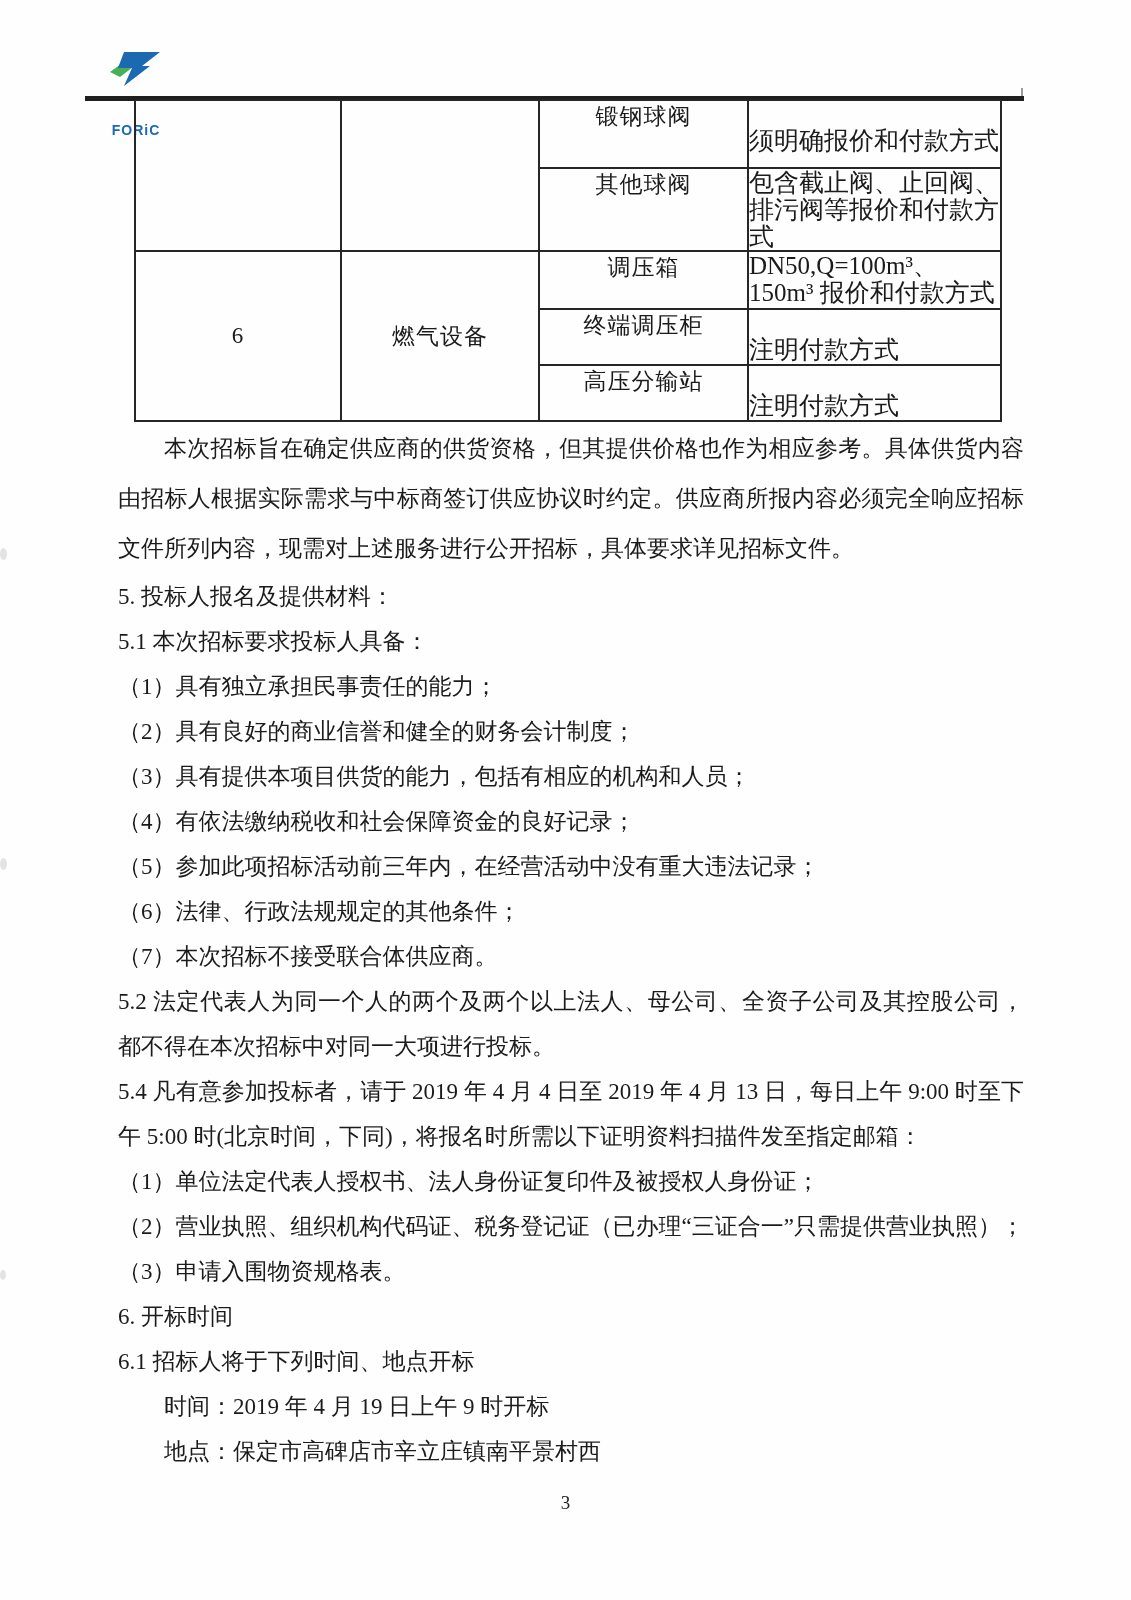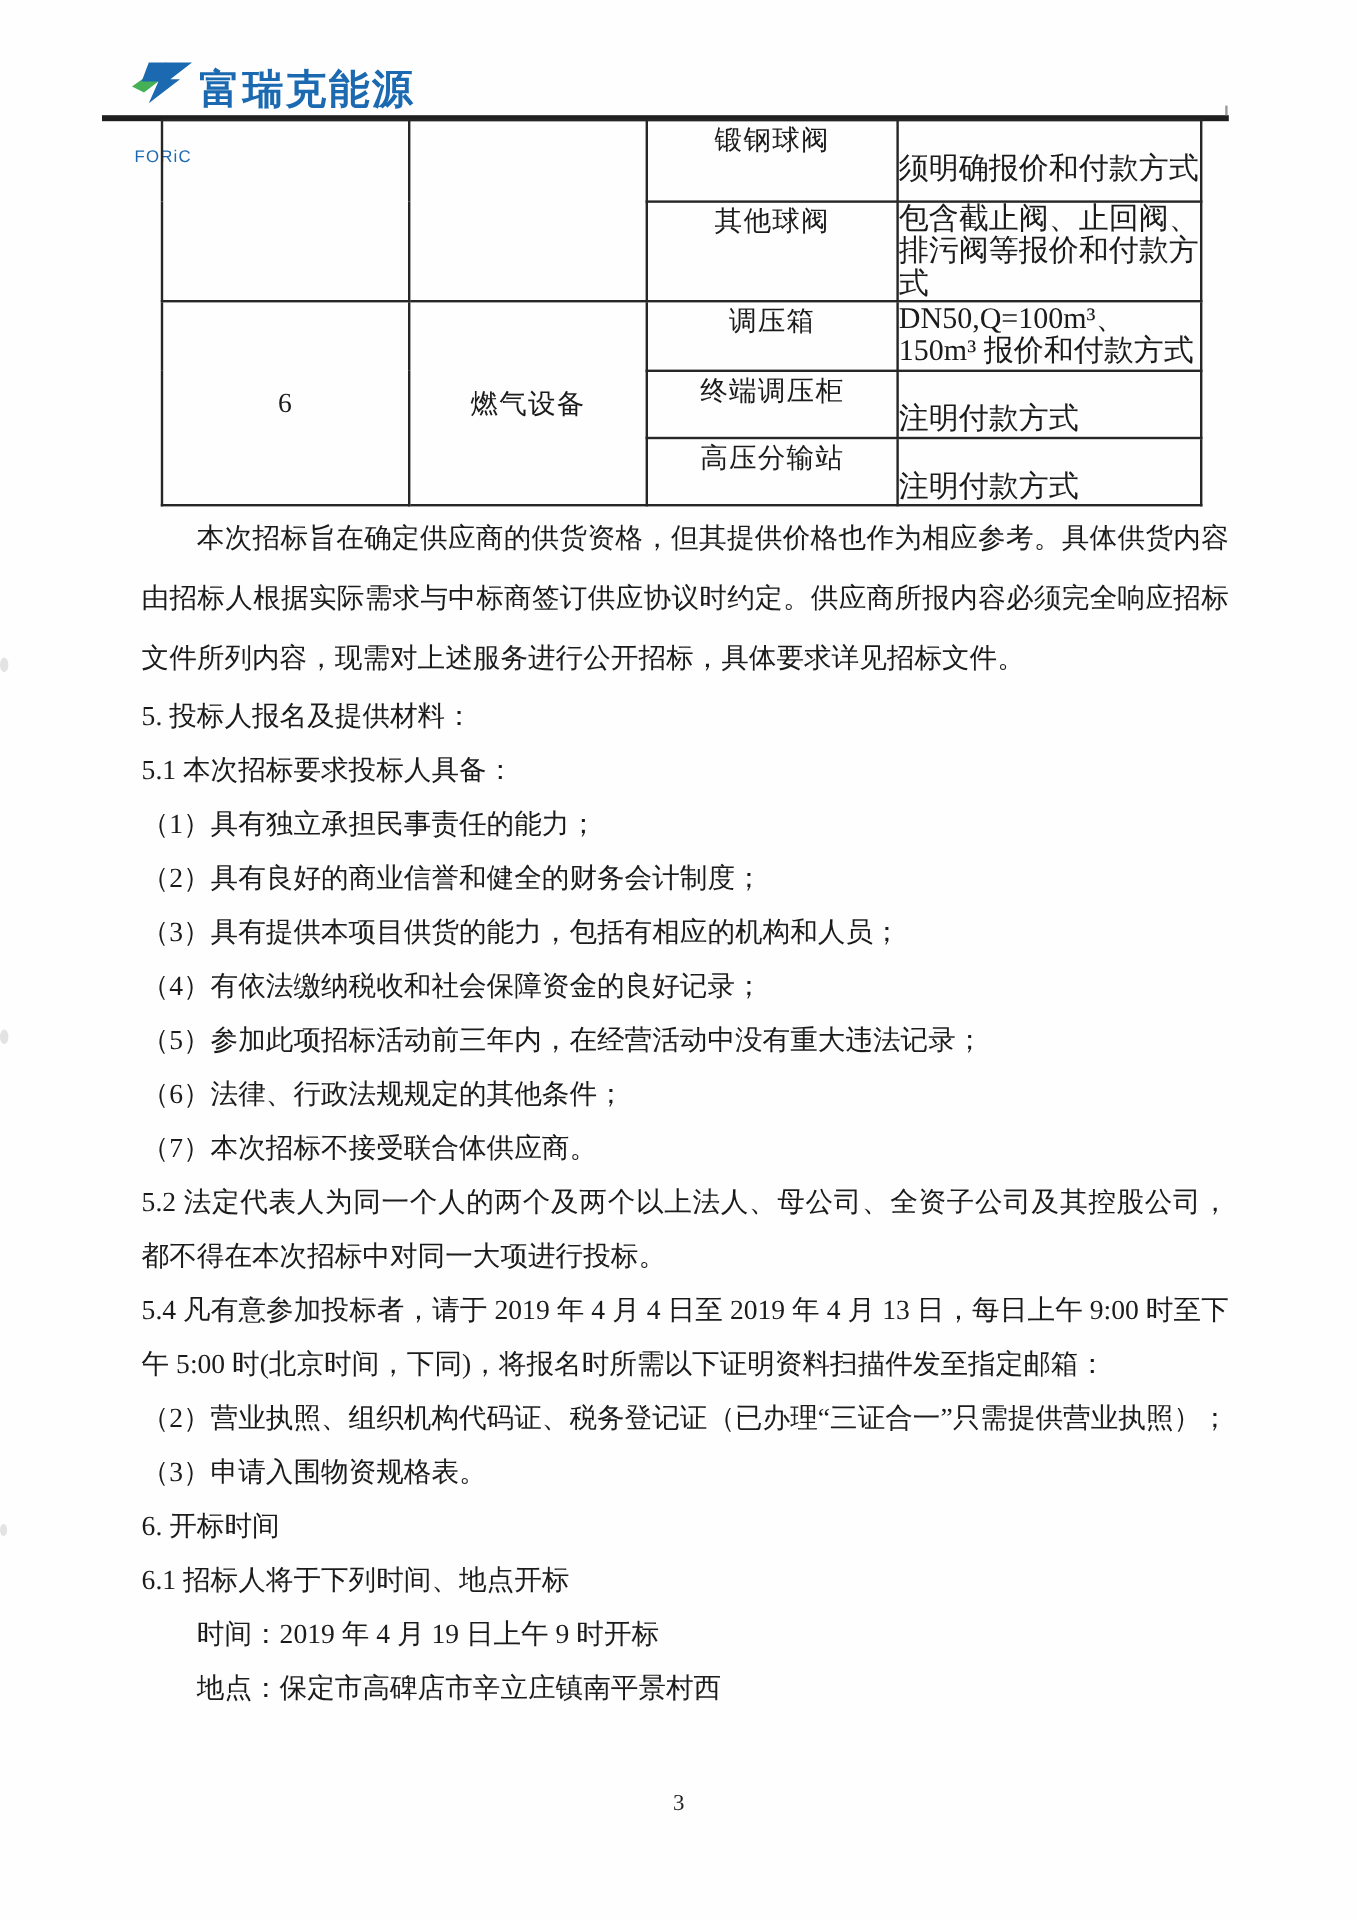--- a/index.html
+++ b/index.html
@@ -8,21 +8,21 @@
     background:#fefefe; overflow:hidden;
     font-family:"Liberation Serif","DejaVu Serif",serif; color:#1b1b1b;
   }
 
   
   .logo-wrap { position:absolute; left:106px; top:48px; height:58px; }
   .logo-icon { position:absolute; left:2px; top:2px; width:54px; height:38px; }
   .logo-en {
     position:absolute; left:0px; top:74px; width:60px; text-align:center;
     font-family:"Liberation Sans","DejaVu Sans",sans-serif;
-    font-weight:400; font-size:14px; letter-spacing:1px; color:#1b6ab1;
+    font-weight:700; font-size:14px; letter-spacing:1px; color:#1b6ab1;
   }
   .logo-cn {
     position:absolute; left:166px; top:52px;
     font-family:"Liberation Sans","DejaVu Sans",sans-serif;
     font-weight:700; font-size:34px; letter-spacing:2px; color:#1b6ab1;
     white-space:nowrap;
   }
   .head-rule { position:absolute; left:85px; top:96px; width:939px; height:5px; background:#1f1f1f; }
   .head-rule-tick { position:absolute; left:1021px; top:88px; width:2px; height:8px; background:#9a9a9a; }
 
@@ -62,21 +62,20 @@
 
 <div class="page">
 
   <div class="logo-wrap">
     <svg class="logo-icon" viewBox="0 0 54 38">
       <polygon points="2,22 30,2 38,7 12,27" fill="#45b055"></polygon>
       <polygon points="16,2 52,2 34,16 42,16 16,36 24,18 10,18" fill="#1b6ab1"></polygon>
     </svg>
     <div class="logo-en">FORiC</div>
   </div>
-  <div class="logo-cn">富瑞克能源</div>
   <div class="head-rule"></div>
   <div class="head-rule-tick"></div>
 
   <table class="spec">
     <colgroup>
       <col style="width:206px">
         <col style="width:198px">
         <col style="width:209px">
         <col style="width:253px">
     </colgroup>
@@ -114,20 +113,21 @@
     <p>5.1 本次招标要求投标人具备：</p>
     <p>（1）具有独立承担民事责任的能力；</p>
     <p>（2）具有良好的商业信誉和健全的财务会计制度；</p>
     <p>（3）具有提供本项目供货的能力，包括有相应的机构和人员；</p>
     <p>（4）有依法缴纳税收和社会保障资金的良好记录；</p>
     <p>（5）参加此项招标活动前三年内，在经营活动中没有重大违法记录；</p>
     <p>（6）法律、行政法规规定的其他条件；</p>
     <p>（7）本次招标不接受联合体供应商。</p>
     <p class="p-just">5.2 法定代表人为同一个人的两个及两个以上法人、母公司、全资子公司及其控股公司，都不得在本次招标中对同一大项进行投标。</p>
     <p class="p-just">5.4 凡有意参加投标者，请于 2019 年 4 月 4 日至 2019 年 4 月 13 日，每日上午 9:00 时至下午 5:00 时(北京时间，下同)，将报名时所需以下证明资料扫描件发至指定邮箱：</p>
+    <p>（1）单位法定代表人授权书、法人身份证复印件及被授权人身份证；</p>
     <p>（2）营业执照、组织机构代码证、税务登记证（已办理“三证合一”只需提供营业执照）；</p>
     <p>（3）申请入围物资规格表。</p>
     <p>6. 开标时间</p>
     <p>6.1 招标人将于下列时间、地点开标</p>
     <p class="p-sub">时间：2019 年 4 月 19 日上午 9 时开标</p>
     <p class="p-sub">地点：保定市高碑店市辛立庄镇南平景村西</p>
   </div>
 
   <div class="page-no">3</div>
 

